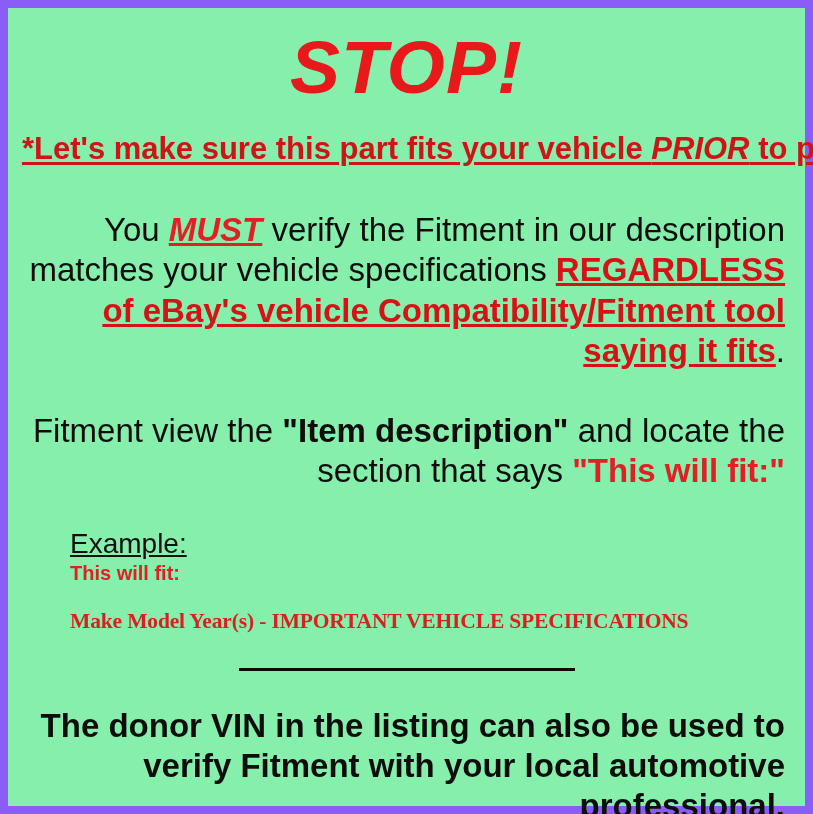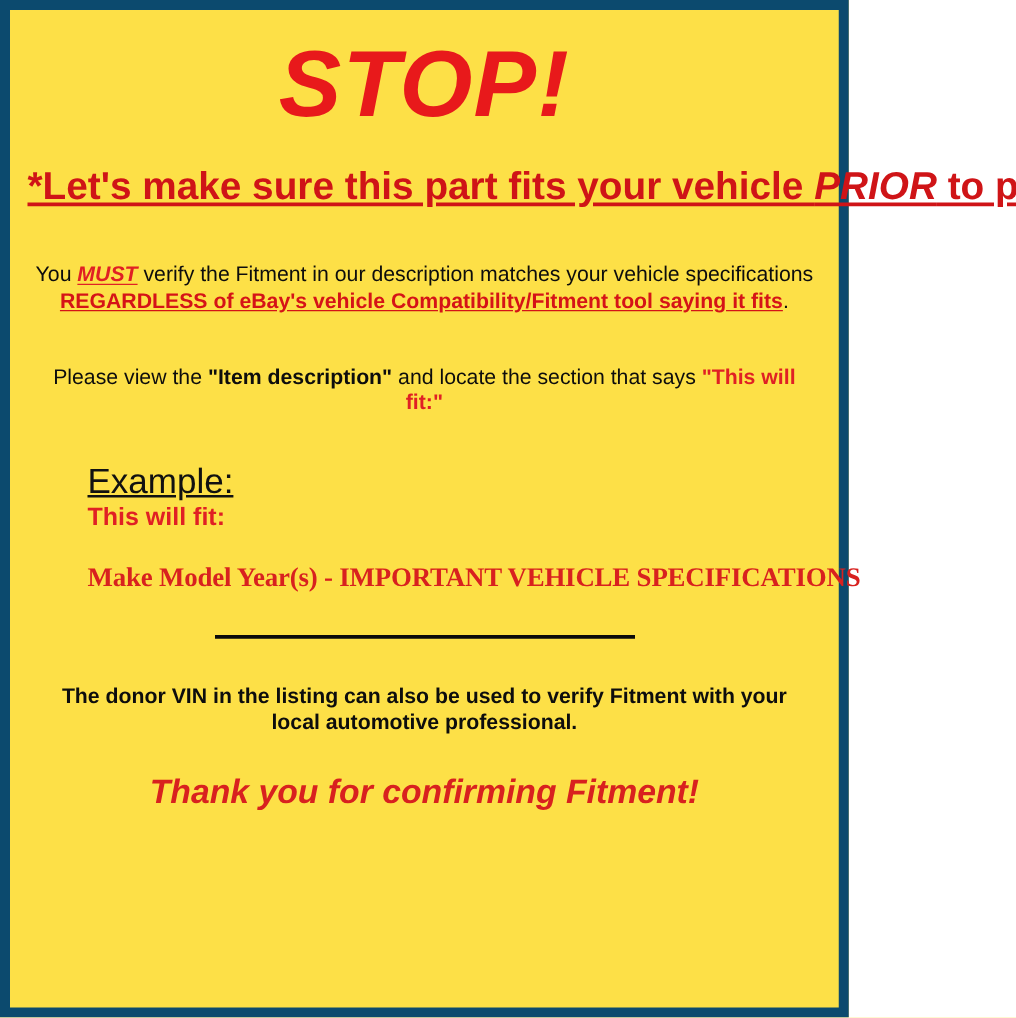--- a/index.html
+++ b/index.html
@@ -9,24 +9,24 @@
   }
   body {
     width: 813px;
     height: 814px;
     overflow: hidden;
     font-family: "Liberation Sans", sans-serif;
   }
 
   .notice-card {
     box-sizing: border-box;
-    width: 679px;
+    width: 813px;
     height: 814px;
-    border: 8px solid #0c4a6e;
-    background: #fde047;
+    border: 8px solid #8b5cf6;
+    background: #86efac;
     padding: 6px 14px 0 14px;
     display: block;
   }
 
   
   .stop-title {
     text-align: center;
     color: #e8191b;
     font-weight: bold;
     font-style: italic;
@@ -46,23 +46,23 @@
     line-height: 1.1;
     margin: 27px 0 0 0;
     text-decoration: underline;
     text-underline-offset: 3px;
     white-space: nowrap;
   }
   .tagline .ital { font-style: italic; }
 
   
   .para {
-    text-align: center;
+    text-align: right;
     color: #0d0d0d;
-    font-size: 17px;
+    font-size: 33px;
     line-height: 1.22;
     margin: 0;
     padding: 0 6px;
   }
 
   .para-must { margin-top: 44px; }
   .para-view { margin-top: 40px; }
   .para-confirm { margin-top: 32px; }
   .para-vin { margin-top: 36px; font-weight: bold; }
 
@@ -148,21 +148,21 @@
 <body>
 
 <div class="notice-card">
 
   <div class="stop-title">STOP!</div>
 
   <div class="tagline"><span>*Let's make sure this part fits your vehicle </span><span class="ital">PRIOR</span><span> to purchasing*</span></div>
 
   <p class="para para-must"><span>You </span><span class="red-strong-ital-u">MUST</span><span> verify the Fitment in our description matches your vehicle specifications </span><span class="red-strong-u">REGARDLESS of eBay's vehicle Compatibility/Fitment tool saying it fits</span><span>.</span></p>
 
-  <p class="para para-view"><span>Please view the </span><span class="b">"Item description"</span><span> and locate the section that says </span><span class="red-strong">"This will fit:"</span></p>
+  <p class="para para-view"><span>Fitment view the </span><span class="b">"Item description"</span><span> and locate the section that says </span><span class="red-strong">"This will fit:"</span></p>
 
   <div class="example-block">
     <div><span class="example-label">Example:</span></div>
     <div class="example-fit">This will fit:</div>
     <div class="example-spec">Make Model Year(s) - IMPORTANT VEHICLE SPECIFICATIONS</div>
   </div>
 
   <div class="divider-wrap">
     <span class="divider"></span>
   </div>

